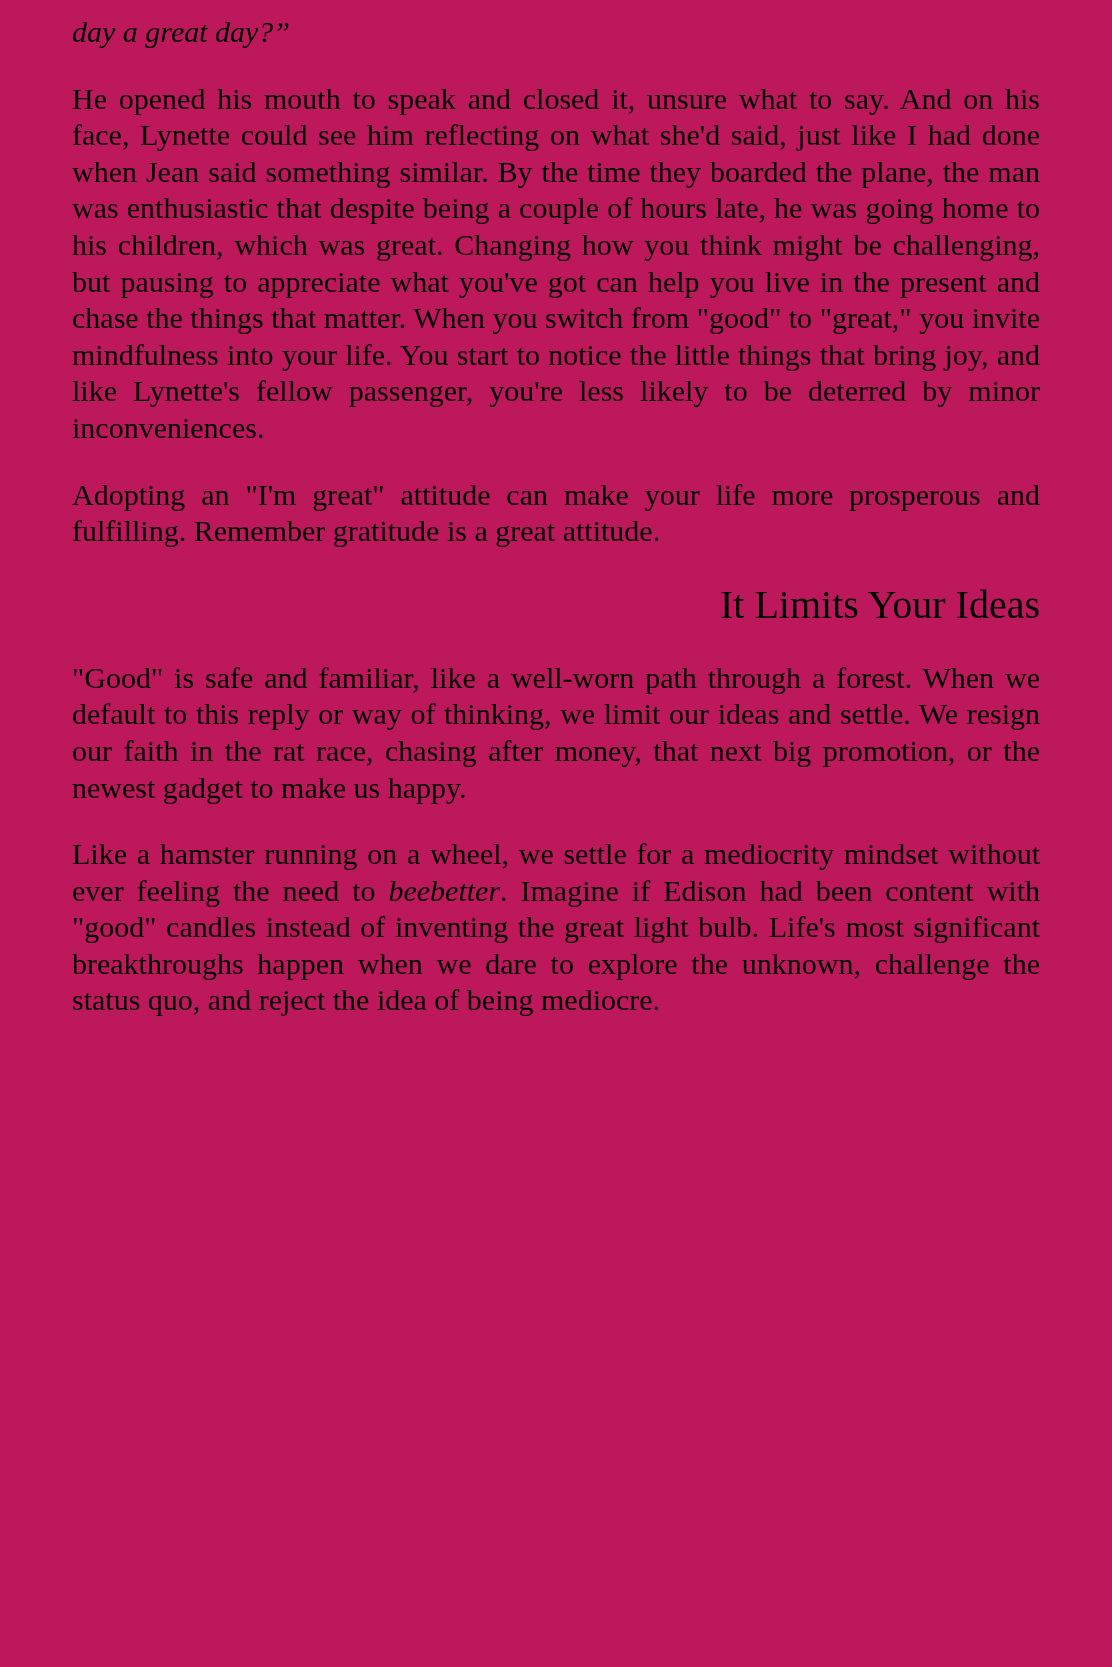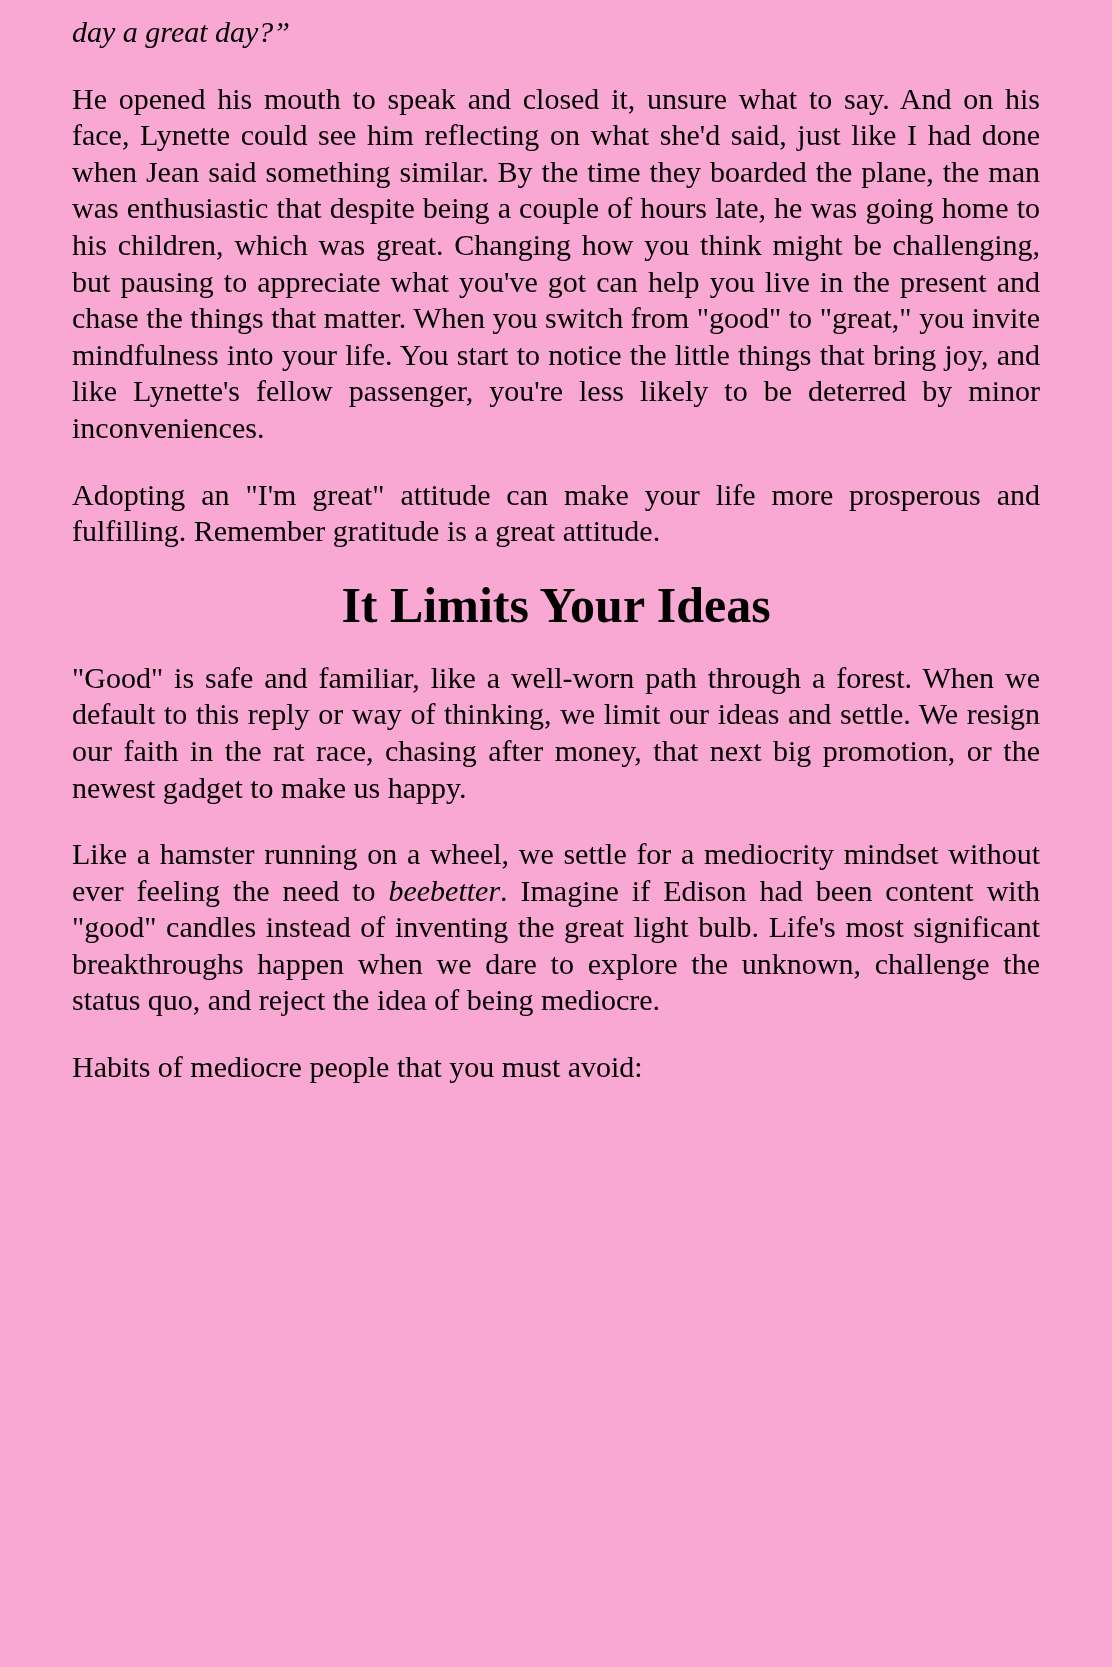--- a/index.html
+++ b/index.html
@@ -6,45 +6,45 @@
     margin: 0;
     padding: 0;
     background: #ffffff;
   }
   .page {
     position: relative;
     width: 1112px;
     height: 1667px;
     box-sizing: border-box;
     padding: 14px 72px 0 72px;
-    background: #f9a8d4;
+    background: #be185d;
     color: #000000;
     overflow: hidden;
   }
   .body-text {
     font-family: "Liberation Serif", serif;
     font-size: 30px;
     line-height: 36.6px;
     text-align: justify;
     text-justify: inter-word;
     margin: 0 0 30px 0;
     color: #000000;
   }
   .quote-fragment {
     font-style: italic;
     text-align: left;
   }
   .section-heading {
     font-family: "Liberation Serif", serif;
-    font-size: 50px;
+    font-size: 40px;
     line-height: 50px;
-    font-weight: bold;
+    font-weight: normal;
     color: #000000;
     margin: 22px 0 30px 0;
-    text-align: center;
+    text-align: right;
   }
   .single-line {
     text-align: left;
   }
   em {
   }
 </style>
 </head>
 <body>
 
@@ -55,15 +55,14 @@
   <p class="body-text">He opened his mouth to speak and closed it, unsure what to say. And on his face, Lynette could see him reflecting on what she'd said, just like I had done when Jean said something similar. By the time they boarded the plane, the man was enthusiastic that despite being a couple of hours late, he was going home to his children, which was great.  Changing how you think might be challenging, but pausing to appreciate what you've got can help you live in the present and chase the things that matter. When you switch from "good" to "great," you invite mindfulness into your life. You start to notice the little things that bring joy, and like Lynette's fellow passenger, you're less likely to be deterred by minor inconveniences.</p>
 
   <p class="body-text">Adopting an "I'm great" attitude can make your life more prosperous and fulfilling. Remember gratitude is a great attitude.</p>
 
   <h2 class="section-heading">It Limits Your Ideas</h2>
 
   <p class="body-text">"Good" is safe and familiar, like a well-worn path through a forest. When we default to this reply or way of thinking, we limit our ideas and settle. We resign our faith in the rat race, chasing after money, that next big promotion, or the newest gadget to make us happy.</p>
 
   <p class="body-text"><span>Like a hamster running on a wheel, we settle for a mediocrity mindset without ever feeling the need to </span><em>beebetter</em><span>. Imagine if Edison had been content with "good" candles instead of inventing the great light bulb. Life's most significant breakthroughs happen when we dare to explore the unknown, challenge the status quo, and reject the idea of being mediocre.</span></p>
 
-  <p class="body-text single-line">Habits of mediocre people that you must avoid:</p>
 
 </div>
 
 </body></html>

